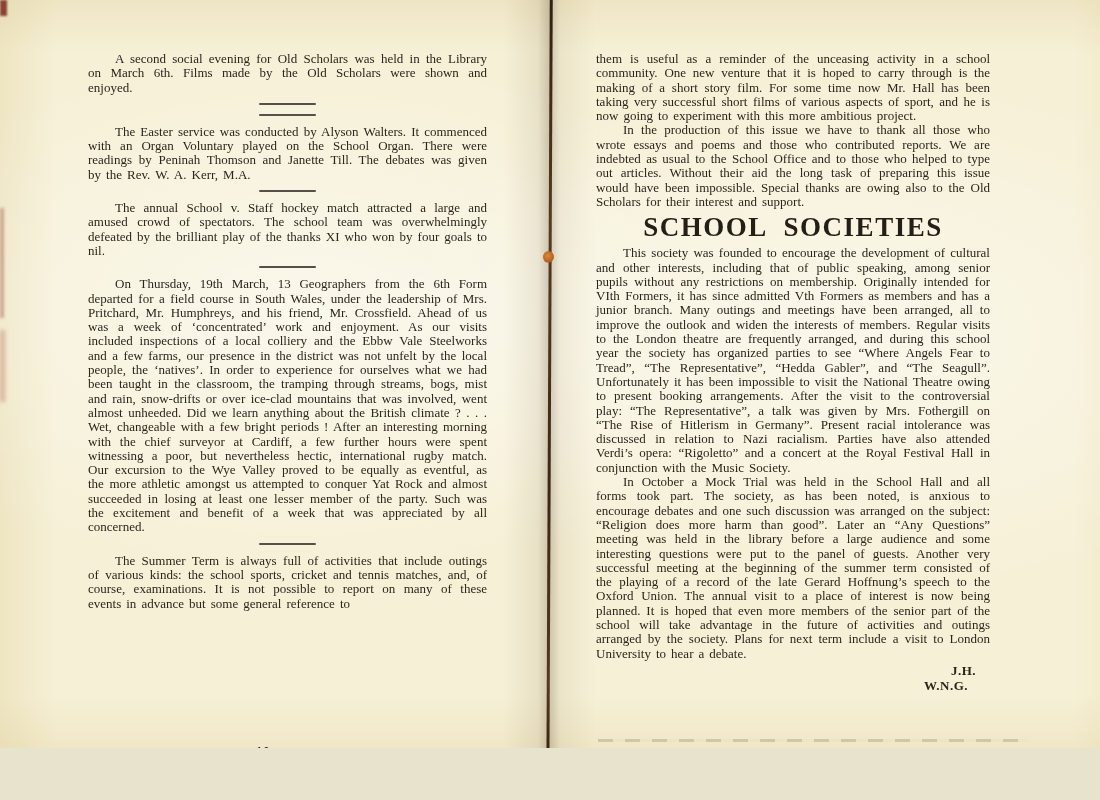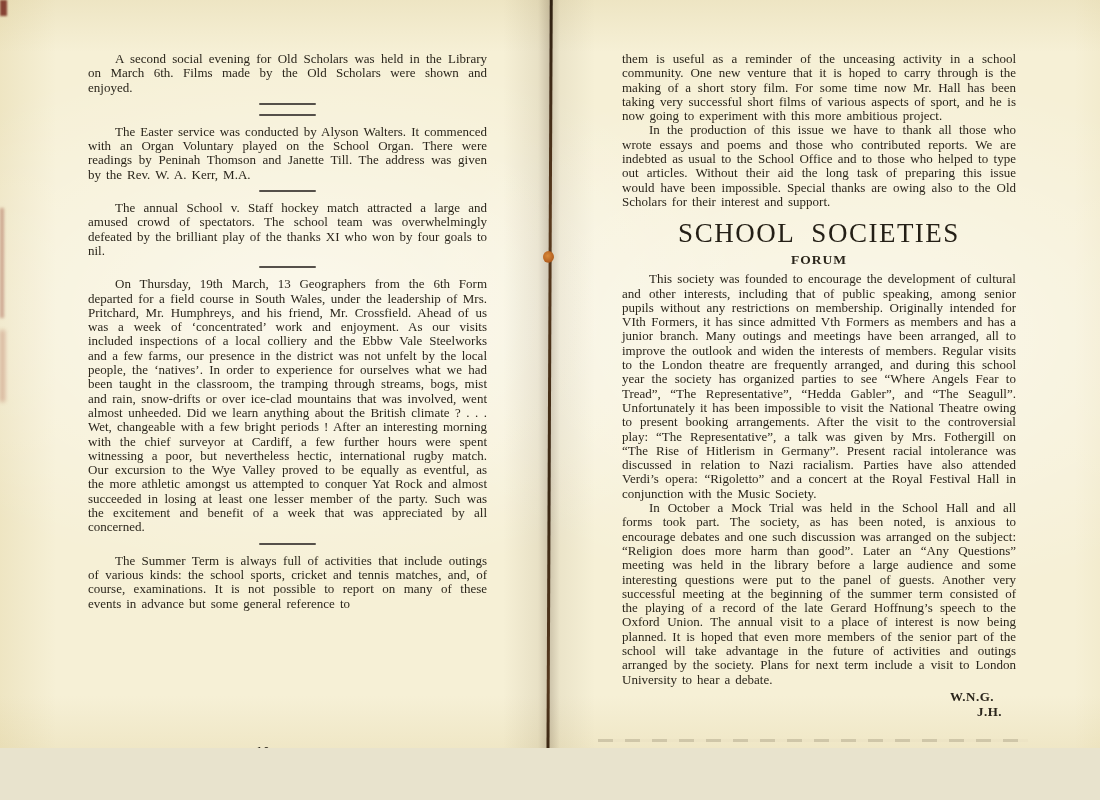--- a/index.html
+++ b/index.html
@@ -35,37 +35,37 @@
     background:radial-gradient(circle at 42% 40%, #d98a3a, #b35f1f 65%, rgba(179,95,31,0) 85%);
     filter:blur(.3px);
   }
   
   .edge-mark-1{ position:absolute; left:0; top:0;    width:7px; height:16px;  background:#6f1d14; opacity:.8;  filter:blur(1px); }
   .edge-mark-2{ position:absolute; left:0; top:208px; width:4px; height:110px; background:#8a2a1e; opacity:.35; filter:blur(1.5px); }
   .edge-mark-3{ position:absolute; left:0; top:330px; width:5px; height:72px;  background:#9a3a28; opacity:.30; filter:blur(2px); }
 
   .col{ position:absolute; top:52px; }
   .col-left{ left:88px;  width:399px; }
-  .col-right{ left:622px; width:394px; }
+  .col-right{ left:596px; width:394px; }
 
   .col p{
     margin:0; text-indent:27px; text-align:justify;
     font-size:13px; line-height:14.3px; word-spacing:1.8px;
     color:#2b261c;
   }
   .col p.no-indent{ text-indent:0; }
 
   .rule{
     width:57px; height:2px; background:#55504a; margin:8px auto 9px;
     border-radius:1px;
   }
 
   .article-heading{
-    text-align:center; font-size:27px; font-weight:normal; color:#241f16;
-    letter-spacing:1.5px; word-spacing:9px; margin:9px 0 3px;
+    text-align:center; font-size:27px; font-weight:bold; color:#241f16;
+    letter-spacing:1.5px; word-spacing:9px; margin:3px 0 3px;
   }
   .section-heading{
     text-align:center; font-size:13.5px; font-weight:bold;
     letter-spacing:1px; margin:1px 0 4px; color:#2b261c;
   }
 
   .signatures{ margin-top:2px; text-align:right; }
   .sig{ font-size:13px; line-height:15px; font-weight:bold; letter-spacing:.5px; }
   .sig-first{ padding-right:22px; }
   .sig-second{ padding-right:14px; }
@@ -90,40 +90,39 @@
 <div class="scan">
 
   <div class="edge-mark-1"></div>
   <div class="edge-mark-2"></div>
   <div class="edge-mark-3"></div>
 
   <div class="col col-left">
     <p>A second social evening for Old Scholars was held in the Library on March 6th.  Films made by the Old Scholars were shown and enjoyed.</p>
     <div class="rule"></div>
     <div class="rule"></div>
-    <p>The Easter service was conducted by Alyson Walters.  It commenced with an Organ Voluntary played on the School Organ. There were readings by Peninah Thomson and Janette Till.  The address was given by the Rev. W. A. Kerr, M.A.</p>
+    <p>The Easter service was conducted by Alyson Walters.  It commenced with an Organ Voluntary played on the School Organ. There were readings by Peninah Thomson and Janette Till.  The debates was given by the Rev. W. A. Kerr, M.A.</p>
     <div class="rule"></div>
     <p>The annual School v. Staff hockey match attracted a large and amused crowd of spectators. The school team was overwhelmingly defeated by the brilliant play of the thanks XI who won by four goals to nil.</p>
     <div class="rule"></div>
     <p>On Thursday, 19th March, 13 Geographers from the 6th Form departed for a field course in South Wales, under the leadership of Mrs. Pritchard, Mr. Humphreys, and his friend, Mr. Crossfield. Ahead of us was a week of ‘concentrated’ work and enjoyment. As our visits included inspections of a local colliery and the Ebbw Vale Steelworks and a few farms, our presence in the district was not unfelt by the local people, the ‘natives’.  In order to experience for ourselves what we had been taught in the classroom, the tramping through streams, bogs, mist and rain, snow-drifts or over ice-clad mountains that was involved, went almost unheeded. Did we learn anything about the British climate ? . . . Wet, changeable with a few bright periods !  After an interesting morning with the chief surveyor at Cardiff, a few further hours were spent witnessing a poor, but nevertheless hectic, international rugby match. Our excursion to the Wye Valley proved to be equally as eventful, as the more athletic amongst us attempted to conquer Yat Rock and almost succeeded in losing at least one lesser member of the party.  Such was the excitement and benefit of a week that was appreciated by all concerned.</p>
     <div class="rule"></div>
     <p>The Summer Term is always full of activities that include outings of various kinds: the school sports, cricket and tennis matches, and, of course, examinations.  It is not possible to report on many of these events in advance but some general reference to</p>
   </div>
   <div class="pageno pageno-left">10</div>
 
   <div class="col col-right">
     <p class="no-indent">them is useful as a reminder of the unceasing activity in a school community.  One new venture that it is hoped to carry through is the making of a short story film.  For some time now Mr. Hall has been taking very successful short films of various aspects of sport, and he is now going to experiment with this more ambitious project.</p>
     <p>In the production of this issue we have to thank all those who wrote essays and poems and those who contributed reports.  We are indebted as usual to the School Office and to those who helped to type out articles.  Without their aid the long task of preparing this issue would have been impossible.  Special thanks are owing also to the Old Scholars for their interest and support.</p>
     <h1 class="article-heading">SCHOOL SOCIETIES</h1>
-    <h2 class="section-heading">FORUM</h2>
     <p>This society was founded to encourage the development of cultural and other interests, including that of public speaking, among senior pupils without any restrictions on membership. Originally intended for VIth Formers, it has since admitted Vth Formers as members and has a junior branch.  Many outings and meetings have been arranged, all to improve the outlook and widen the interests of members.  Regular visits to the London theatre are frequently arranged, and during this school year the society has organized parties to see “Where Angels Fear to Tread”, “The Representative”, “Hedda Gabler”, and “The Seagull”. Unfortunately it has been impossible to visit the National Theatre owing to present booking arrangements.  After the visit to the controversial play: “The Representative”, a talk was given by Mrs. Fothergill on “The Rise of Hitlerism in Germany”.  Present racial intolerance was discussed in relation to Nazi racialism.  Parties have also attended Verdi’s opera: “Rigoletto” and a concert at the Royal Festival Hall in conjunction with the Music Society.</p>
     <p>In October a Mock Trial was held in the School Hall and all forms took part.  The society, as has been noted, is anxious to encourage debates and one such discussion was arranged on the subject: “Religion does more harm than good”.  Later an “Any Questions” meeting was held in the library before a large audience and some interesting questions were put to the panel of guests. Another very successful meeting at the beginning of the summer term consisted of the playing of a record of the late Gerard Hoffnung’s speech to the Oxford Union.  The annual visit to a place of interest is now being planned.  It is hoped that even more members of the senior part of the school will take advantage in the future of activities and outings arranged by the society.  Plans for next term include a visit to London University to hear a debate.</p>
     <div class="signatures">
+      <div class="sig sig-second">J.H.</div>
       <div class="sig sig-first">W.N.G.</div>
-      <div class="sig sig-second">J.H.</div>
     </div>
   </div>
   <div class="smudge"></div>
   <div class="pageno pageno-right">11</div>
 
   <div class="gutter-shade"></div>
   <div class="gutter-line"></div>
   <div class="staple"></div>
 
 </div>

